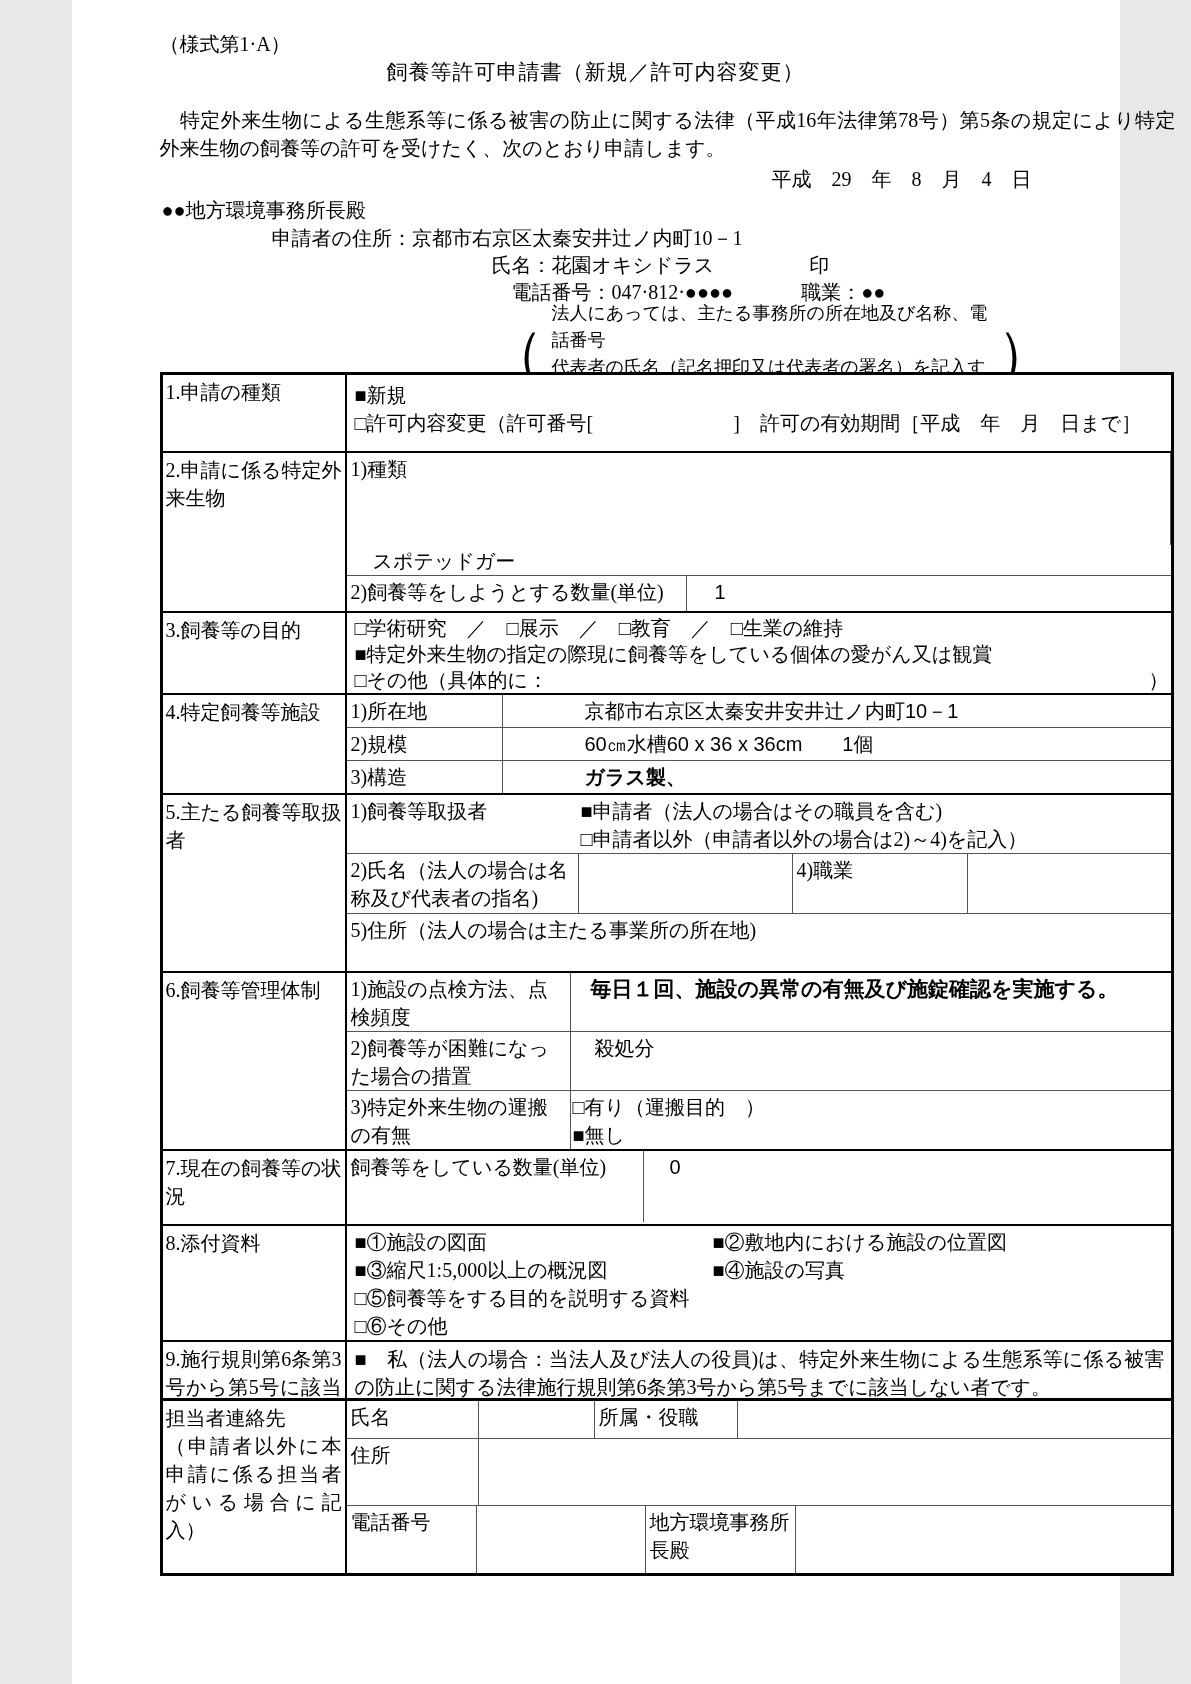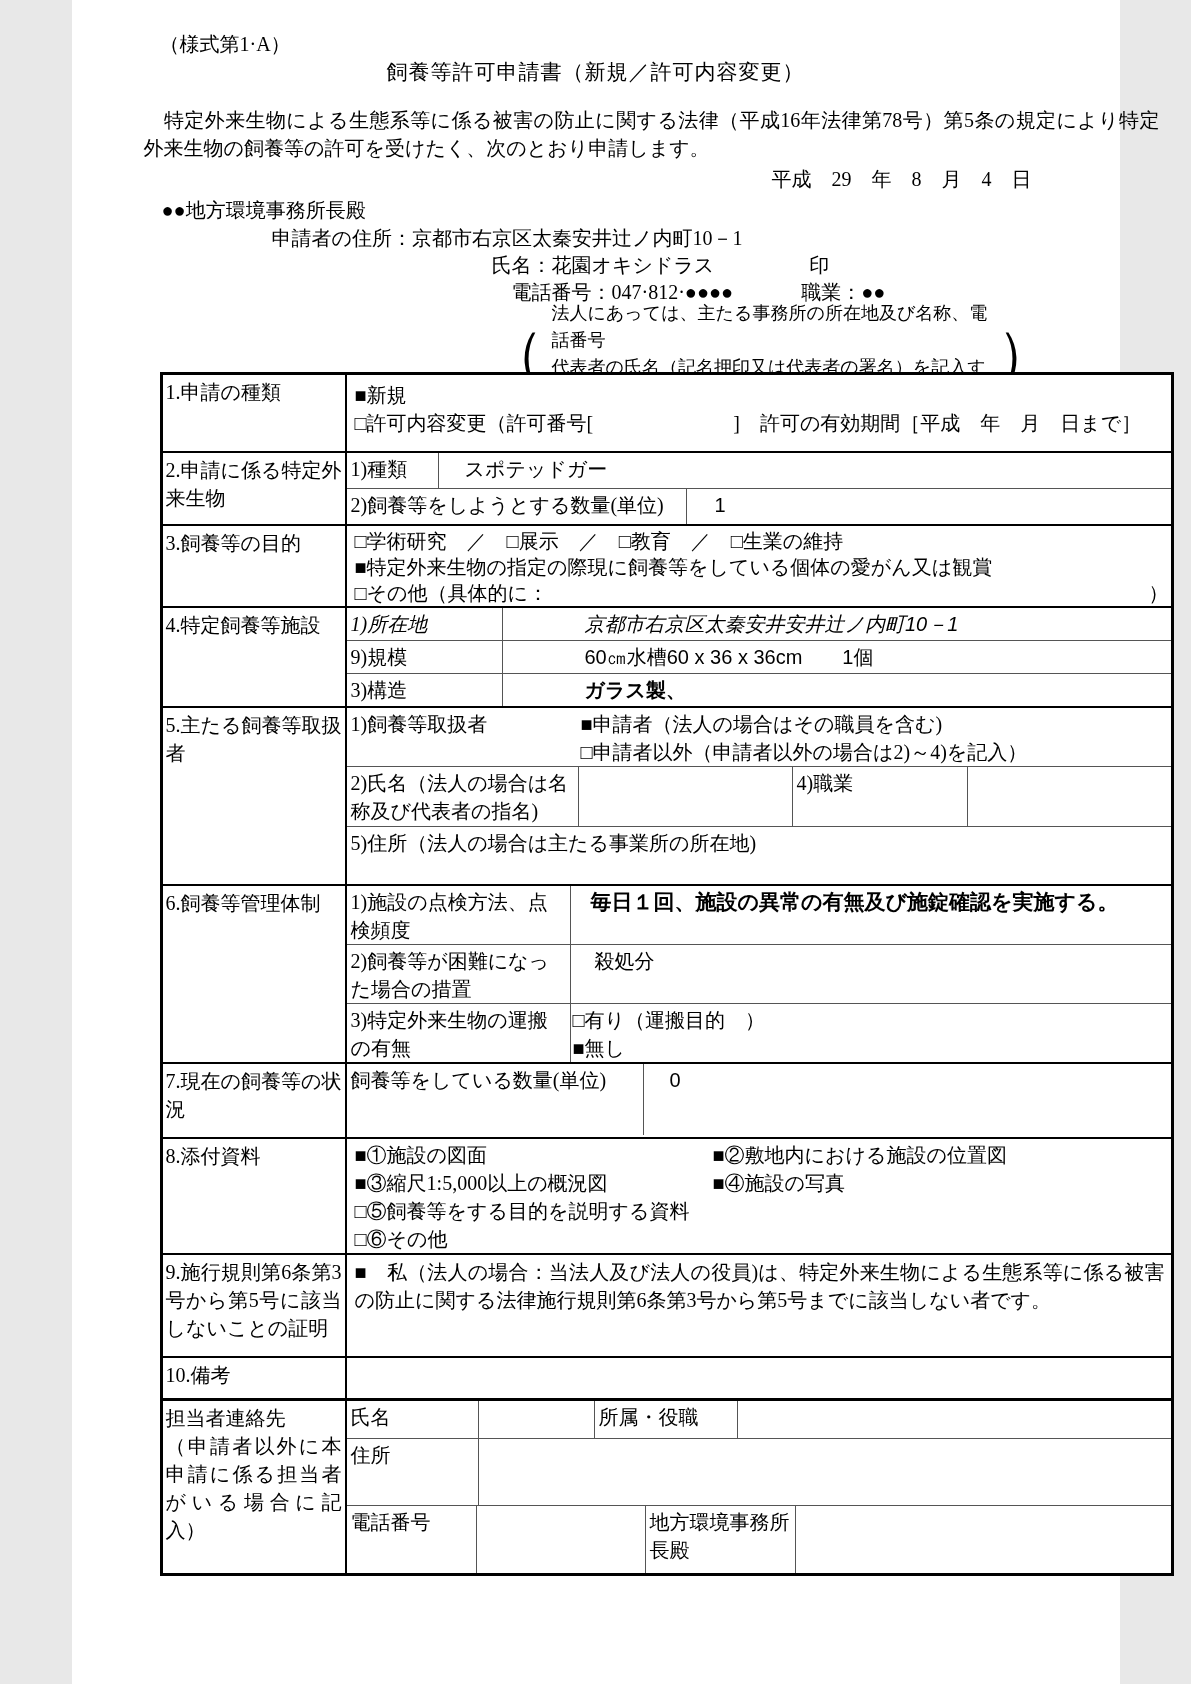--- a/index.html
+++ b/index.html
@@ -33,21 +33,21 @@
   .s9-text { padding:3px 6px 0 8px; text-align:justify; }
   .contact-lab { padding:3px 3px 0 3px; }
 </style>
 </head>
 <body>
 
 <div class="page">
 
   <div class="abs" style="left:88px; top:30px;">（様式第1·A）</div>
   <div class="abs title" style="left:0; top:58px;">飼養等許可申請書（新規／許可内容変更）</div>
-  <div class="abs intro" style="left:72px; top:106px;">　特定外来生物による生態系等に係る被害の防止に関する法律（平成16年法律第78号）第5条の規定により特定外来生物の飼養等の許可を受けたく、次のとおり申請します。</div>
+  <div class="abs intro" style="left:88px; top:106px;">　特定外来生物による生態系等に係る被害の防止に関する法律（平成16年法律第78号）第5条の規定により特定外来生物の飼養等の許可を受けたく、次のとおり申請します。</div>
   <div class="abs" style="left:700px; top:165px;">平成　29　年　8　月　4　日</div>
   <div class="abs" style="left:90px; top:196px;">●●地方環境事務所長殿</div>
   <div class="abs" style="left:200px; top:224px;">申請者の住所：京都市右京区太秦安井辻ノ内町10－1</div>
   <div class="abs" style="left:420px; top:251px; display:flex;">
     <span>氏名：花園オキシドラス</span>
     <span style="margin-left:95px;">印</span>
   </div>
   <div class="abs" style="left:440px; top:278px; display:flex;">
     <span>電話番号：047·812·●●●●</span>
     <span style="margin-left:68px;">職業：●●</span>
@@ -67,21 +67,21 @@
       <div class="lab">1.申請の種類</div>
       <div class="bod s1-b">
         <div>■新規</div>
         <div>□許可内容変更（許可番号[　　　　　　　]　許可の有効期間［平成　年　月　日まで］</div>
       </div>
     </div>
 
     <div class="sec">
       <div class="lab">2.申請に係る特定外来生物</div>
       <div class="bod">
-        <div class="sub" style="min-height:35px;">
+        <div class="sub" style="min-height:35px;flex-direction:column;">
           <div class="cell brd" style="flex:0 0 92px;">1)種類</div>
           <div class="cell grow fill" style="padding-left:26px;">スポテッドガー</div>
         </div>
         <div class="sub" style="min-height:35px;">
           <div class="cell brd" style="flex:0 0 340px;">2)飼養等をしようとする数量(単位)</div>
           <div class="cell grow fill" style="padding-left:28px;">1</div>
         </div>
       </div>
     </div>
 
@@ -93,26 +93,26 @@
         <div class="line s3-last">
           <span>□その他（具体的に：</span>
           <span>）</span>
         </div>
       </div>
     </div>
 
     <div class="sec">
       <div class="lab">4.特定飼養等施設</div>
       <div class="bod">
-        <div class="sub" style="min-height:32px;font-style:italic;">
+        <div class="sub" style="min-height:32px;">
           <div class="cell brd" style="flex:0 0 156px;">1)所在地</div>
           <div class="cell grow fill" style="padding-left:82px;">京都市右京区太秦安井安井辻ノ内町10－1</div>
         </div>
         <div class="sub" style="min-height:32px;">
-          <div class="cell brd" style="flex:0 0 156px;">9)規模</div>
+          <div class="cell brd" style="flex:0 0 156px;">2)規模</div>
           <div class="cell grow fill" style="padding-left:82px;">60㎝水槽60 x 36 x 36cm　　1個</div>
         </div>
         <div class="sub" style="min-height:32px;">
           <div class="cell brd" style="flex:0 0 156px;">3)構造</div>
           <div class="cell grow fillb" style="padding-left:82px;">ガラス製、</div>
         </div>
       </div>
     </div>
 
     <div class="sec">

